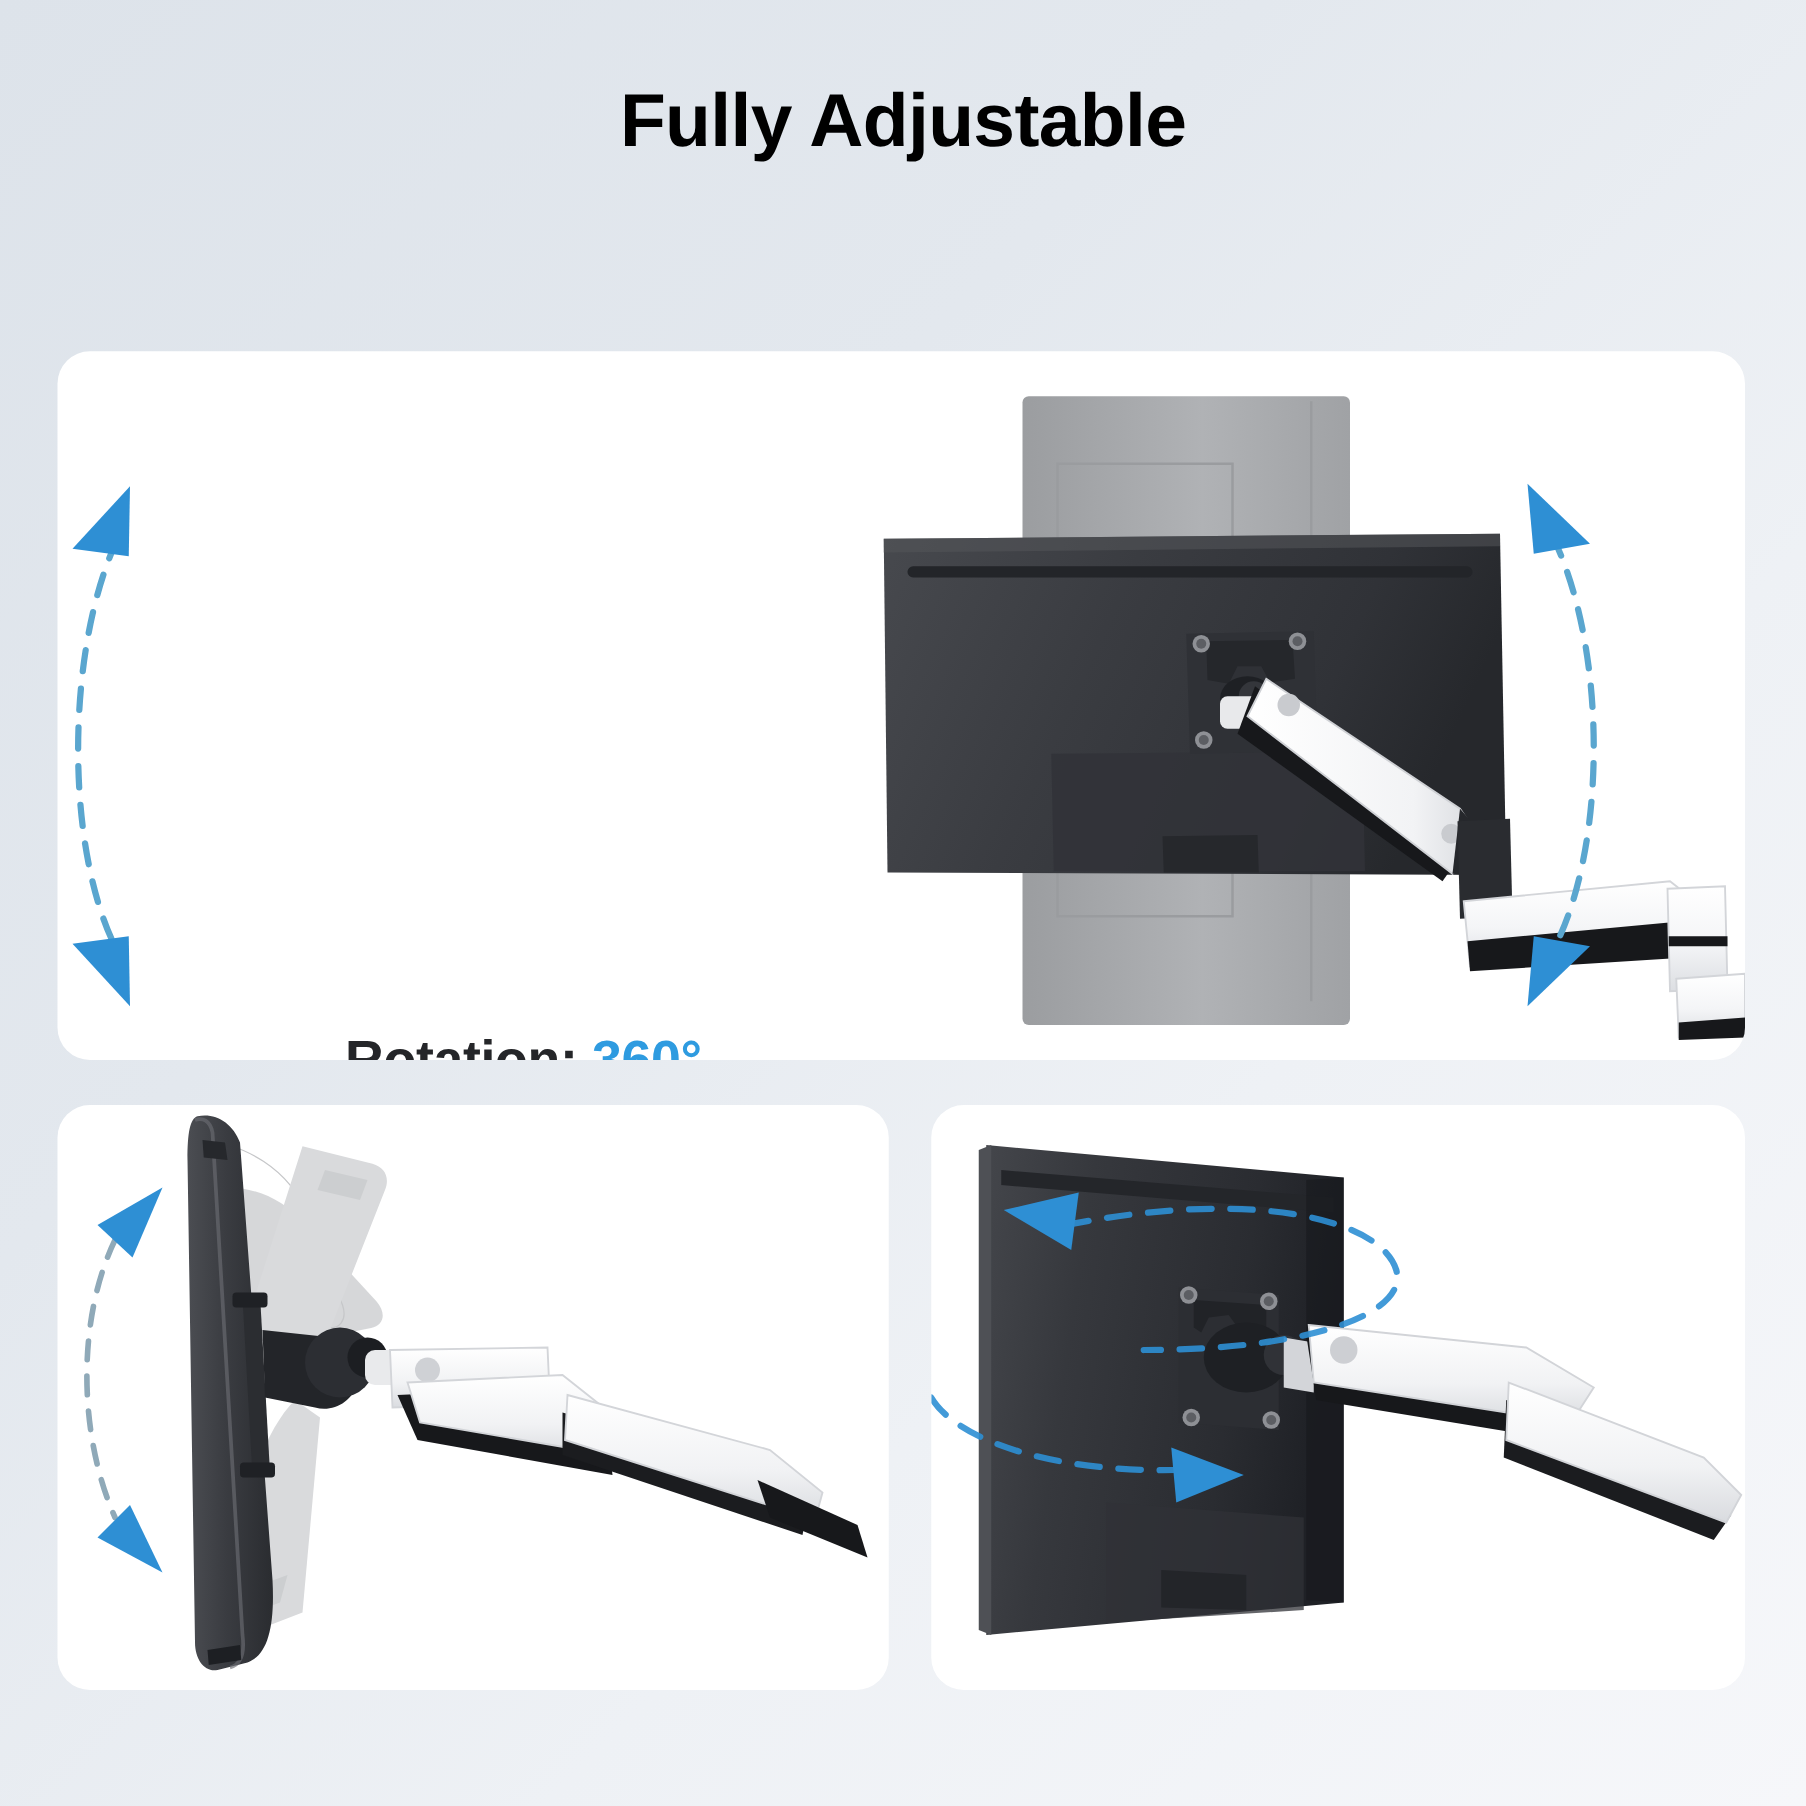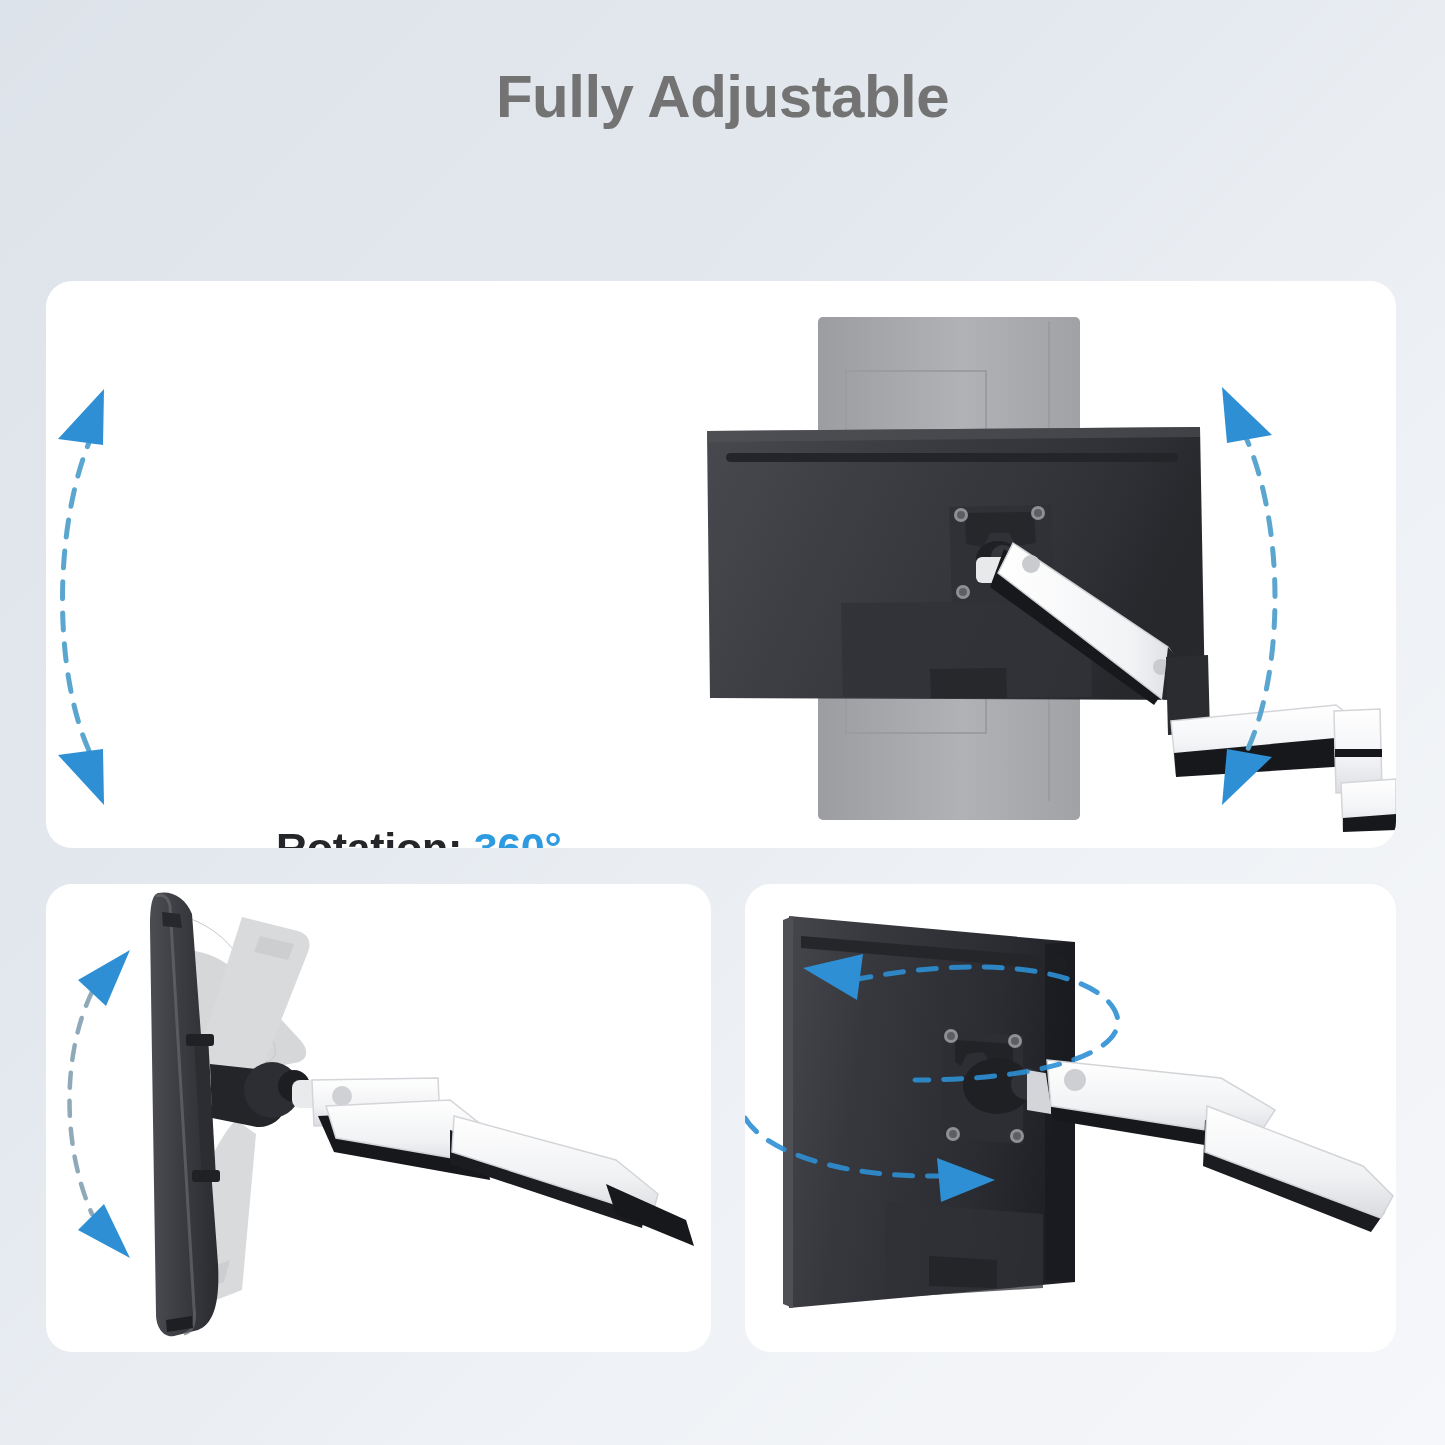--- a/index.html
+++ b/index.html
@@ -7,21 +7,21 @@
     width:1445px;height:1445px;overflow:hidden;
     font-family:"Liberation Sans", sans-serif;
     background:linear-gradient(135deg,#dde3ea 0%,#e3e8ee 35%,#eef1f5 65%,#f6f7fa 100%);
   }
   .stage{position:relative;width:1445px;height:1445px;}
 
   
   .title{
     position:absolute;left:0;top:62px;width:1445px;
     text-align:center;
-    font-size:60px;font-weight:bold;color:#737373;
+    font-size:60px;font-weight:bold;color:#000000;
     letter-spacing:-0.5px;
   }
 
   
   .panel{
     position:absolute;background:#ffffff;border-radius:26px;overflow:hidden;
   }
   #panel-rotation{left:46px;top:281px;width:1350px;height:567px;}
   #panel-tilt{left:46px;top:884px;width:665px;height:468px;}
   #panel-swivel{left:745px;top:884px;width:651px;height:468px;}

